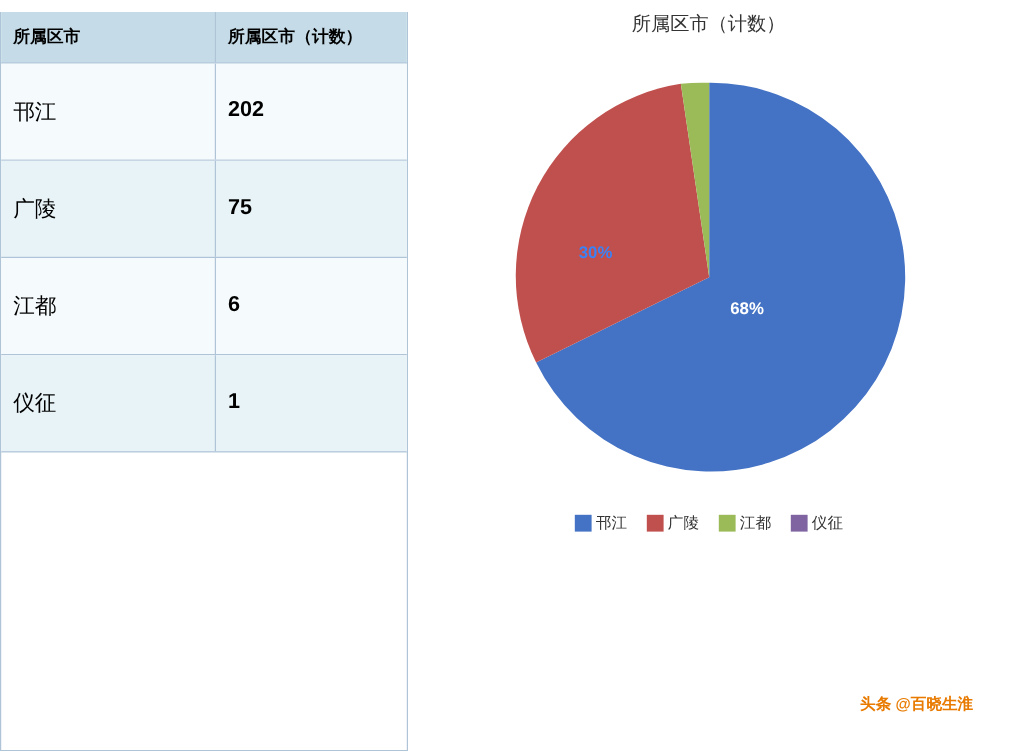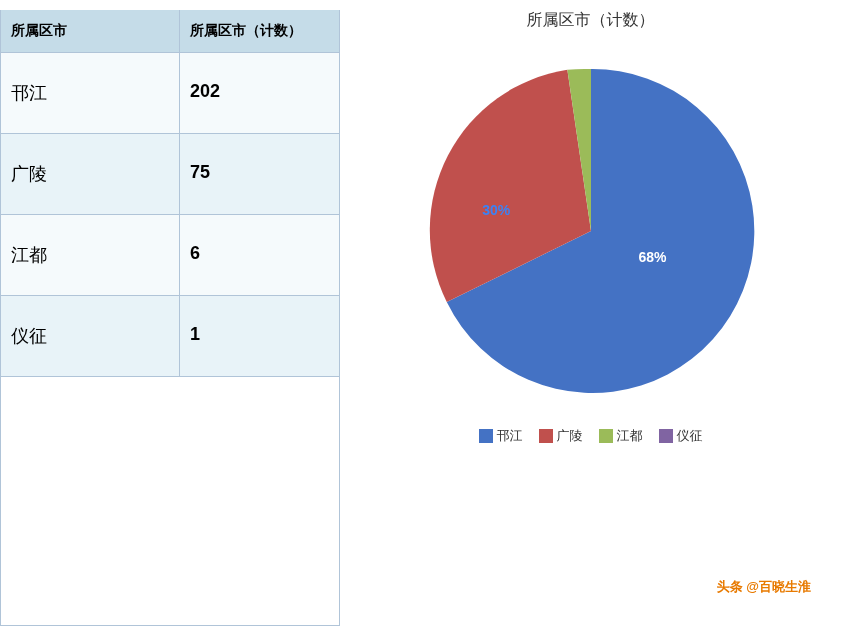--- a/index.html
+++ b/index.html
@@ -156,21 +156,21 @@
 
       <path d="M 100 100 L 100 10 A 90 90 0 1 1 19.87 139.5 Z" fill="#4472C4"></path>
 
       <path d="M 100 100 L 19.87 139.5 A 90 90 0 0 1 86.87 10.45 Z" fill="#C0504D"></path>
 
       <path d="M 100 100 L 86.87 10.45 A 90 90 0 0 1 100 10 Z" fill="#9BBB59"></path>
 
     </svg>
 
     
-    <div class="pie-label" style="left: 55%; top: 55%; margin-left: 30px;">68%</div>
+    <div class="pie-label" style="left: 55%; top: 55%;">68%</div>
     <div class="pie-label" style="left: 8%; top: 42%; color:#3b82f6;margin-left:43px;">30%</div>
   </div>
 
   <div class="legend">
     <div class="legend-item">
       <span class="legend-color" style="background:#4472C4;"></span>
       <span>邗江</span>
     </div>
     <div class="legend-item">
       <span class="legend-color" style="background:#C0504D;"></span>

